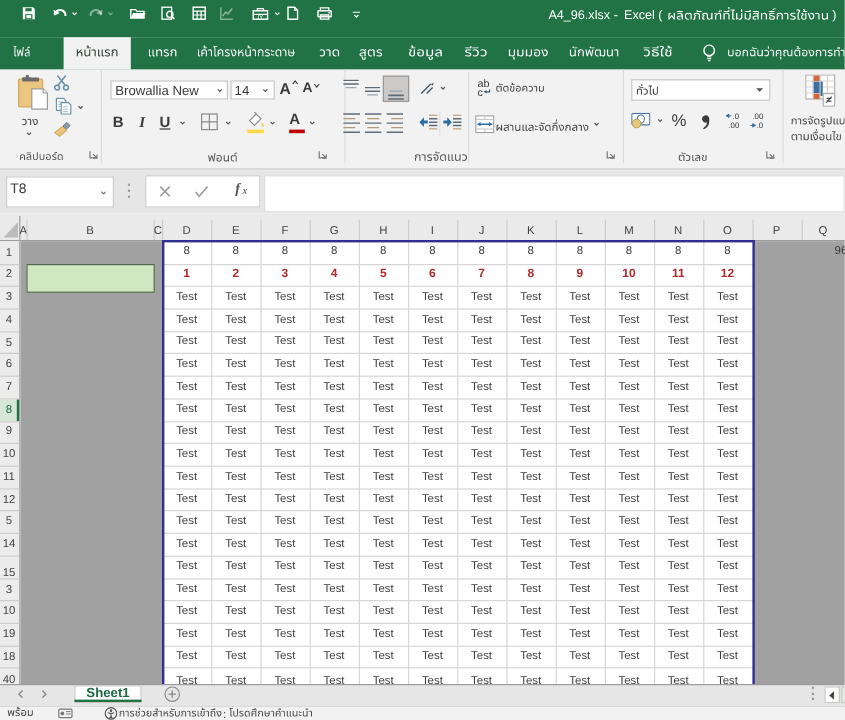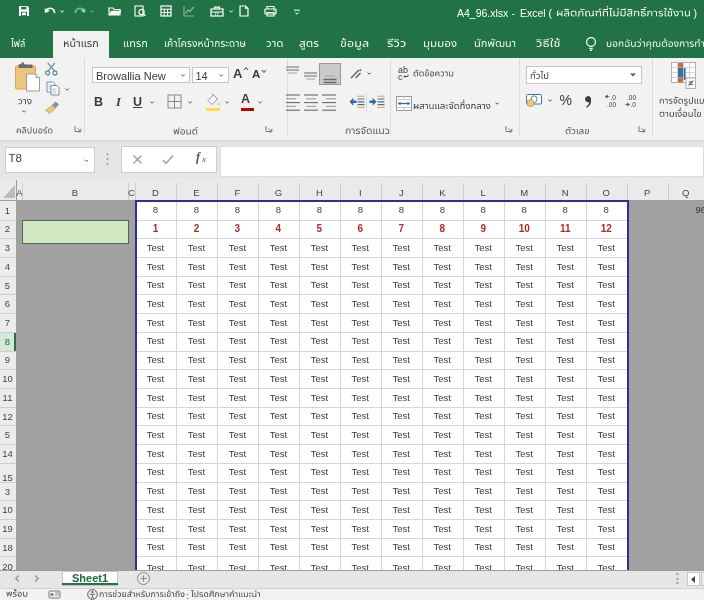--- a/index.html
+++ b/index.html
@@ -438,21 +438,21 @@
 <div style="position:absolute;top:472px;font:normal 9.5px 'Liberation Sans',sans-serif;color:#444;white-space:pre;left:7.5px;transform:translateX(-50%)">15</div>
 <div style="position:absolute;left:0px;top:481.59999999999997px;width:16px;height:1px;background:#cfcdcb"></div>
 <div style="position:absolute;top:485.5px;font:normal 9.5px 'Liberation Sans',sans-serif;color:#444;white-space:pre;left:7.5px;transform:translateX(-50%)">3</div>
 <div style="position:absolute;left:0px;top:500.32px;width:16px;height:1px;background:#cfcdcb"></div>
 <div style="position:absolute;top:504.2px;font:normal 9.5px 'Liberation Sans',sans-serif;color:#444;white-space:pre;left:7.5px;transform:translateX(-50%)">10</div>
 <div style="position:absolute;left:0px;top:519.04px;width:16px;height:1px;background:#cfcdcb"></div>
 <div style="position:absolute;top:522.9px;font:normal 9.5px 'Liberation Sans',sans-serif;color:#444;white-space:pre;left:7.5px;transform:translateX(-50%)">19</div>
 <div style="position:absolute;left:0px;top:537.76px;width:16px;height:1px;background:#cfcdcb"></div>
 <div style="position:absolute;top:541.6px;font:normal 9.5px 'Liberation Sans',sans-serif;color:#444;white-space:pre;left:7.5px;transform:translateX(-50%)">18</div>
 <div style="position:absolute;left:0px;top:556.48px;width:16px;height:1px;background:#cfcdcb"></div>
-<div style="position:absolute;top:560.5px;font:normal 9.5px 'Liberation Sans',sans-serif;color:#444;white-space:pre;left:7.5px;transform:translateX(-50%)">20</div>
+<div style="position:absolute;top:560.5px;font:normal 9.5px 'Liberation Sans',sans-serif;color:#444;white-space:pre;left:7.5px;transform:translateX(-50%)">40</div>
 <div style="position:absolute;left:134.9px;top:201px;width:492.70000000000005px;height:369px;background:#fff"></div>
 <div style="position:absolute;left:175.97px;top:201px;width:1px;height:369px;background:#d6d6d6"></div>
 <div style="position:absolute;left:216.94px;top:201px;width:1px;height:369px;background:#d6d6d6"></div>
 <div style="position:absolute;left:257.90999999999997px;top:201px;width:1px;height:369px;background:#d6d6d6"></div>
 <div style="position:absolute;left:298.88px;top:201px;width:1px;height:369px;background:#d6d6d6"></div>
 <div style="position:absolute;left:339.85px;top:201px;width:1px;height:369px;background:#d6d6d6"></div>
 <div style="position:absolute;left:380.82px;top:201px;width:1px;height:369px;background:#d6d6d6"></div>
 <div style="position:absolute;left:421.78999999999996px;top:201px;width:1px;height:369px;background:#d6d6d6"></div>
 <div style="position:absolute;left:462.76px;top:201px;width:1px;height:369px;background:#d6d6d6"></div>
 <div style="position:absolute;left:503.73px;top:201px;width:1px;height:369px;background:#d6d6d6"></div>

